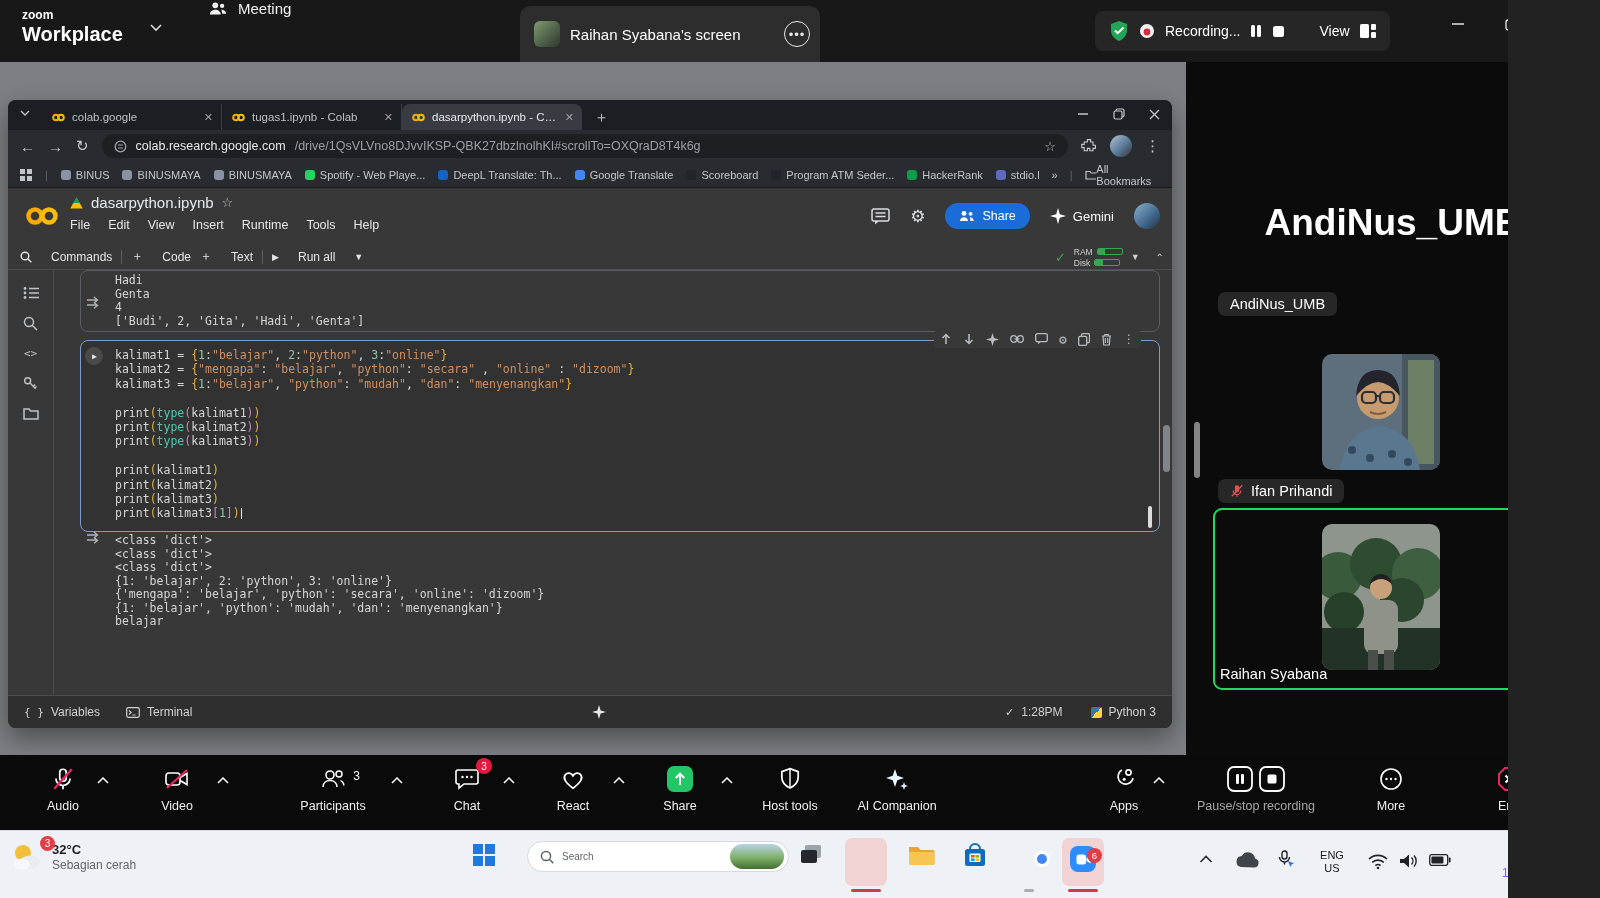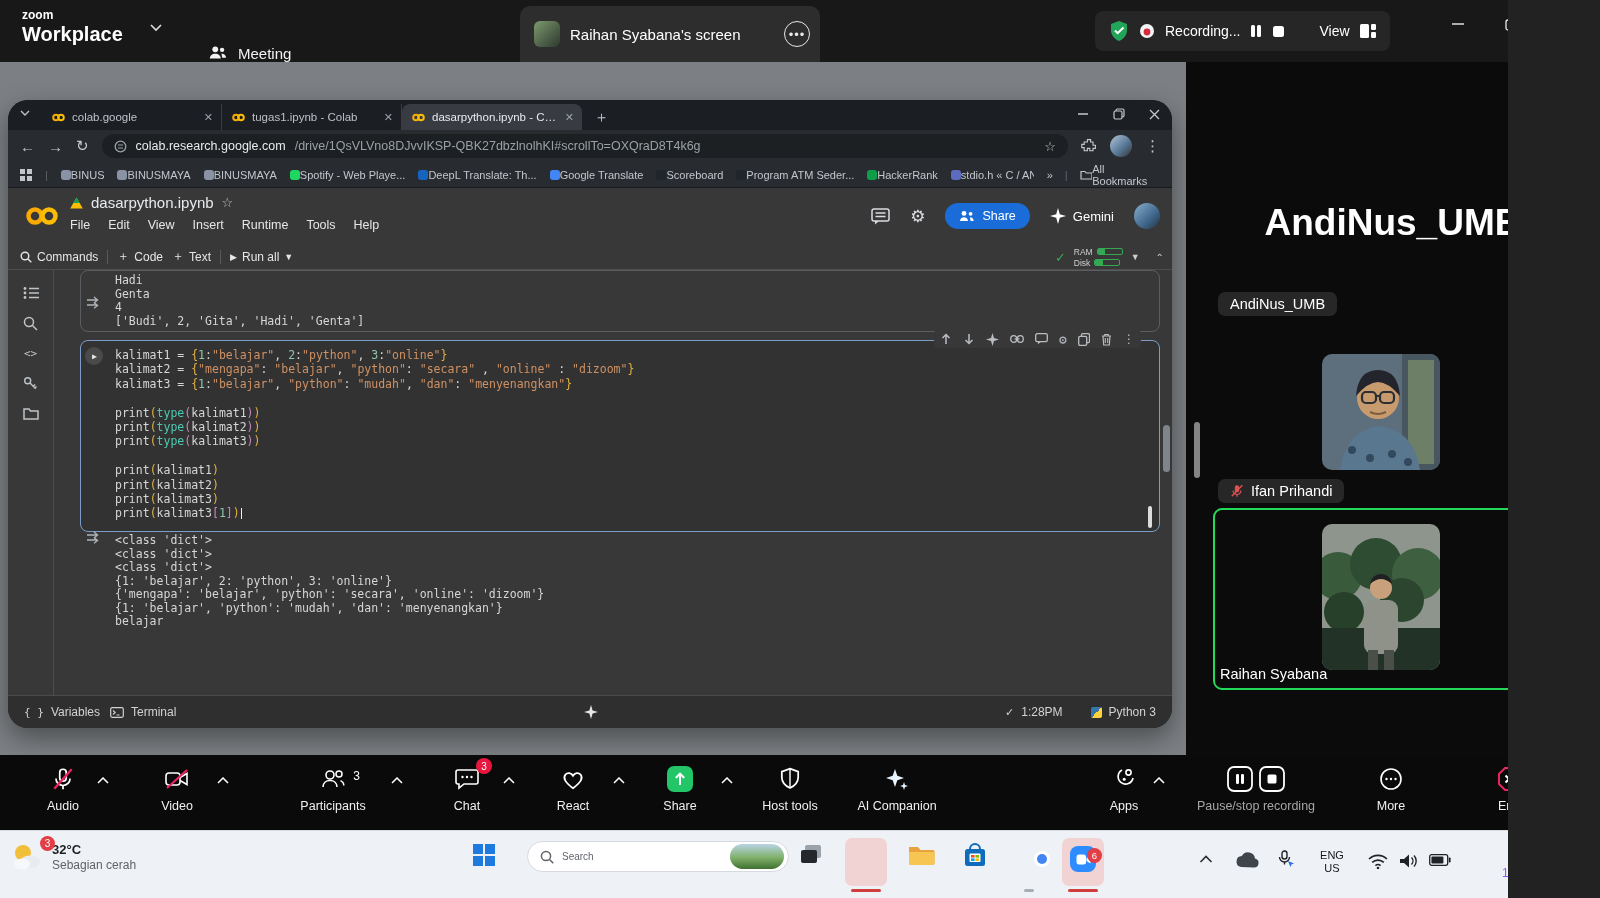--- a/index.html
+++ b/index.html
@@ -6,68 +6,68 @@
   html,body{background:#222}
   .screen{position:relative;width:1508px;height:898px;overflow:hidden;font-family:"Liberation Sans",sans-serif;background:#7c8084}
   svg{display:block}
 
   
   .ztop{position:absolute;left:0;top:0;width:1600px;height:62px;background:#181818}
   .zbrand{position:absolute;left:22px;top:9px;color:#fff}
   .zbrand .b1{font-size:12px;font-weight:bold;line-height:13px}
   .zbrand .b2{font-size:20px;font-weight:bold;line-height:24px}
   .zbrand-chev{position:absolute;left:150px;top:24px}
-  .ztab{position:absolute;top:0;height:62px;display:flex;align-items:flex-end;gap:10px;color:#f2f2f2;font-size:15px}
+  .ztab{position:absolute;top:0;height:62px;display:flex;align-items:flex-start;gap:10px;color:#f2f2f2;font-size:15px}
   .ztab.meeting{left:208px}
   .ztab-active{position:absolute;left:520px;top:6px;width:300px;height:56px;background:#2d2d2d;border-radius:10px 10px 0 0;display:flex;align-items:center;gap:10px;padding:0 10px 0 14px;color:#fff;font-size:15px}
   .mini-avatar{width:26px;height:26px;border-radius:6px;background:linear-gradient(135deg,#7e9b6e,#4c5e48 60%,#2e3a2c)}
   .ellipsis-btn{margin-left:auto;width:26px;height:26px;border:1.6px solid #e8e8e8;border-radius:50%;color:#e8e8e8;display:flex;align-items:center;justify-content:center;font-size:13px;letter-spacing:1px}
   .zrec{position:absolute;left:1095px;top:11px;height:40px;background:#262626;border-radius:8px;display:flex;align-items:center;gap:10px;padding:0 14px;color:#fff;font-size:14px}
   .zwinctl{position:absolute;right:26px;top:16px;display:flex;gap:40px;align-items:center}
 
   
   .content{position:absolute;left:0;top:62px;width:1600px;height:693px}
   .share{position:absolute;left:0;top:0;width:1186px;height:693px;background:#7c8084}
   .panel{position:absolute;left:1186px;top:0;width:414px;height:693px;background:#0b0b0b}
 
   
-  .bwin{position:absolute;left:8px;top:38px;width:1164px;height:628px;background:#202124;border-radius:20px;box-shadow:0 10px 26px rgba(0,0,0,.4);overflow:hidden}
+  .bwin{position:absolute;left:8px;top:38px;width:1164px;height:628px;background:#202124;border-radius:8px;box-shadow:0 10px 26px rgba(0,0,0,.4);overflow:hidden}
   .btabs{position:relative;height:30px;background:#1b1e23;display:flex;align-items:flex-end;padding-left:34px}
   .btab{height:26px;display:flex;align-items:center;gap:7px;padding:0 8px 0 10px;font-size:11.5px;color:#bdc1c6;width:180px;border-right:1px solid #3a3e44}
   .btab .lbl{white-space:nowrap;overflow:hidden;text-overflow:ellipsis;flex:1}
   .btab.active{background:#383c42;color:#e8eaed;border-radius:8px 8px 0 0;border-right:none}
   .btab .x{font-size:11px;color:#9aa0a6}
   .newtab{color:#bdc1c6;font-size:15px;margin-left:12px;height:26px;display:flex;align-items:center}
   .tabchev{position:absolute;left:12px;top:10px}
   .bwinctl{position:absolute;right:12px;top:8px;display:flex;gap:24px;align-items:center}
   .burl{height:32px;background:#282c31;display:flex;align-items:center;gap:13px;padding:0 12px;color:#c6cacd;font-size:15px}
   .nav-glyph{font-size:15px;color:#c6cacd}
   .addr{flex:1;height:24px;background:#1d2023;border-radius:12px;display:flex;align-items:center;gap:9px;padding:0 12px;font-size:12.5px}
   .addr .dom{color:#e8eaed}.addr .path{color:#9aa0a6;white-space:nowrap;overflow:hidden;text-overflow:ellipsis}
   .addr .star{margin-left:auto;color:#bdc1c6;font-size:13px}
   .avatar-sm{width:22px;height:22px;border-radius:50%;background:linear-gradient(135deg,#b3c4d6,#5a7a9a 55%,#333)}
   .bbm{height:26px;background:#282c31;border-bottom:1px solid #17191c;display:flex;align-items:center;gap:13px;padding:0 12px;font-size:11px;color:#c3c7cc}
-  .bm-item{display:flex;align-items:center;white-space:nowrap}
+  .bm-item{display:flex;align-items:center;gap:5px;white-space:nowrap}
   .bm-ic{width:10px;height:10px;border-radius:3px;flex:none}
   .bm-sep{color:#5f6368}
   .bm-right{margin-left:auto;display:flex;align-items:center;gap:12px}
 
   
   .cheader{height:56px;background:#383838;position:relative;color:#e8eaed}
   .cologo{position:absolute;left:16px;top:18px}
   .cname-row{position:absolute;left:62px;top:6px;display:flex;align-items:center;gap:8px;font-size:15px}
   .cname-row .star{color:#bdc1c6;font-size:13px}
   .cmenus{position:absolute;left:62px;top:30px;display:flex;gap:18px;font-size:12.5px;color:#e6e6e6}
   .chead-right{position:absolute;right:0;top:0;height:56px;display:flex;align-items:center;gap:20px;padding-right:12px}
   .share-pill{display:flex;align-items:center;gap:7px;background:#1a6dd8;color:#fff;font-size:12.5px;border-radius:15px;padding:6px 14px}
   .gemini{display:flex;align-items:center;gap:7px;font-size:13px;color:#fff}
   .avatar-md{width:26px;height:26px;border-radius:50%;background:linear-gradient(135deg,#89aecd,#41678c 60%,#203446)}
   .ctoolbar{height:26px;background:#383838;border-bottom:1px solid #4d4d4d;display:flex;align-items:center;gap:9px;padding:0 12px;font-size:12px;color:#e6e6e6;position:relative}
   .tsep{width:1px;height:14px;background:#5a5a5a}
-  .titem{display:flex;align-items:center;gap:5px}
+  .titem{display:flex;align-items:center;gap:19px}
   .ramwrap{position:absolute;right:8px;top:0;height:26px;display:flex;align-items:center;gap:8px}
   .gauge{display:flex;flex-direction:column;gap:1px}
   .grow{display:flex;align-items:center;gap:4px;font-size:8.5px;color:#cfcfcf}
   .gbar{width:26px;height:7px;border:1px solid #34a853;border-radius:2px;overflow:hidden}
   .gbar i{display:block;height:100%;width:30%;background:#34a853}
   .cbody{position:absolute;top:170px;left:0;width:1164px;height:425px;display:flex}
   .rail{width:46px;background:#383838;border-right:1px solid #4d4d4d;display:flex;flex-direction:column;align-items:center;padding-top:16px;gap:16px;color:#c0c4c8}
   .nb{flex:1;position:relative;background:#383838;font-family:"DejaVu Sans Mono",monospace}
   .exec{position:absolute;left:36px;top:72px;font-size:9.5px;color:#9aa0a6;font-family:"DejaVu Sans Mono",monospace}
   .exec2{position:absolute;left:30px;top:86px;font-size:9.5px;color:#9aa0a6}
@@ -566,21 +566,21 @@
               </span>
             <div class="lines" id="codeout" style="left:61px;top:264px"><div>&lt;class 'dict'&gt;</div><div>&lt;class 'dict'&gt;</div><div>&lt;class 'dict'&gt;</div><div>{1: 'belajar', 2: 'python', 3: 'online'}</div><div>{'mengapa': 'belajar', 'python': 'secara', 'online': 'dizoom'}</div><div>{1: 'belajar', 'python': 'mudah', 'dan': 'menyenangkan'}</div><div>belajar</div></div>
           </div>
         </div>
 
         <div class="cstatus">
           <span class="st-item">
               <span style="font-family:'DejaVu Sans Mono',monospace;font-size:11px">{ }</span>
               <span>Variables</span>
             </span>
-          <span class="st-item" style="">
+          <span class="st-item" style="margin-left:16px">
               <svg width="14" height="11">
                 <rect x="0.7" y="0.7" width="12.6" height="9.6" rx="1.5" fill="none" stroke="#d2d2d2" stroke-width="1.2"></rect>
                 <path d="M3 3.5 l2.2 2 L3 7.5" stroke="#d2d2d2" stroke-width="1.1" fill="none"></path>
                 <line x1="6.5" y1="8" x2="9.5" y2="8" stroke="#d2d2d2" stroke-width="1.1"></line>
               </svg>
               <span>Terminal</span>
             </span>
           <span style="margin:0 auto">
               <svg width="14" height="14">
                 <path d="M7 0 L8.6 5.4 L14 7 L8.6 8.6 L7 14 L5.4 8.6 L0 7 L5.4 5.4 Z" fill="#e8e8e8"></path>

